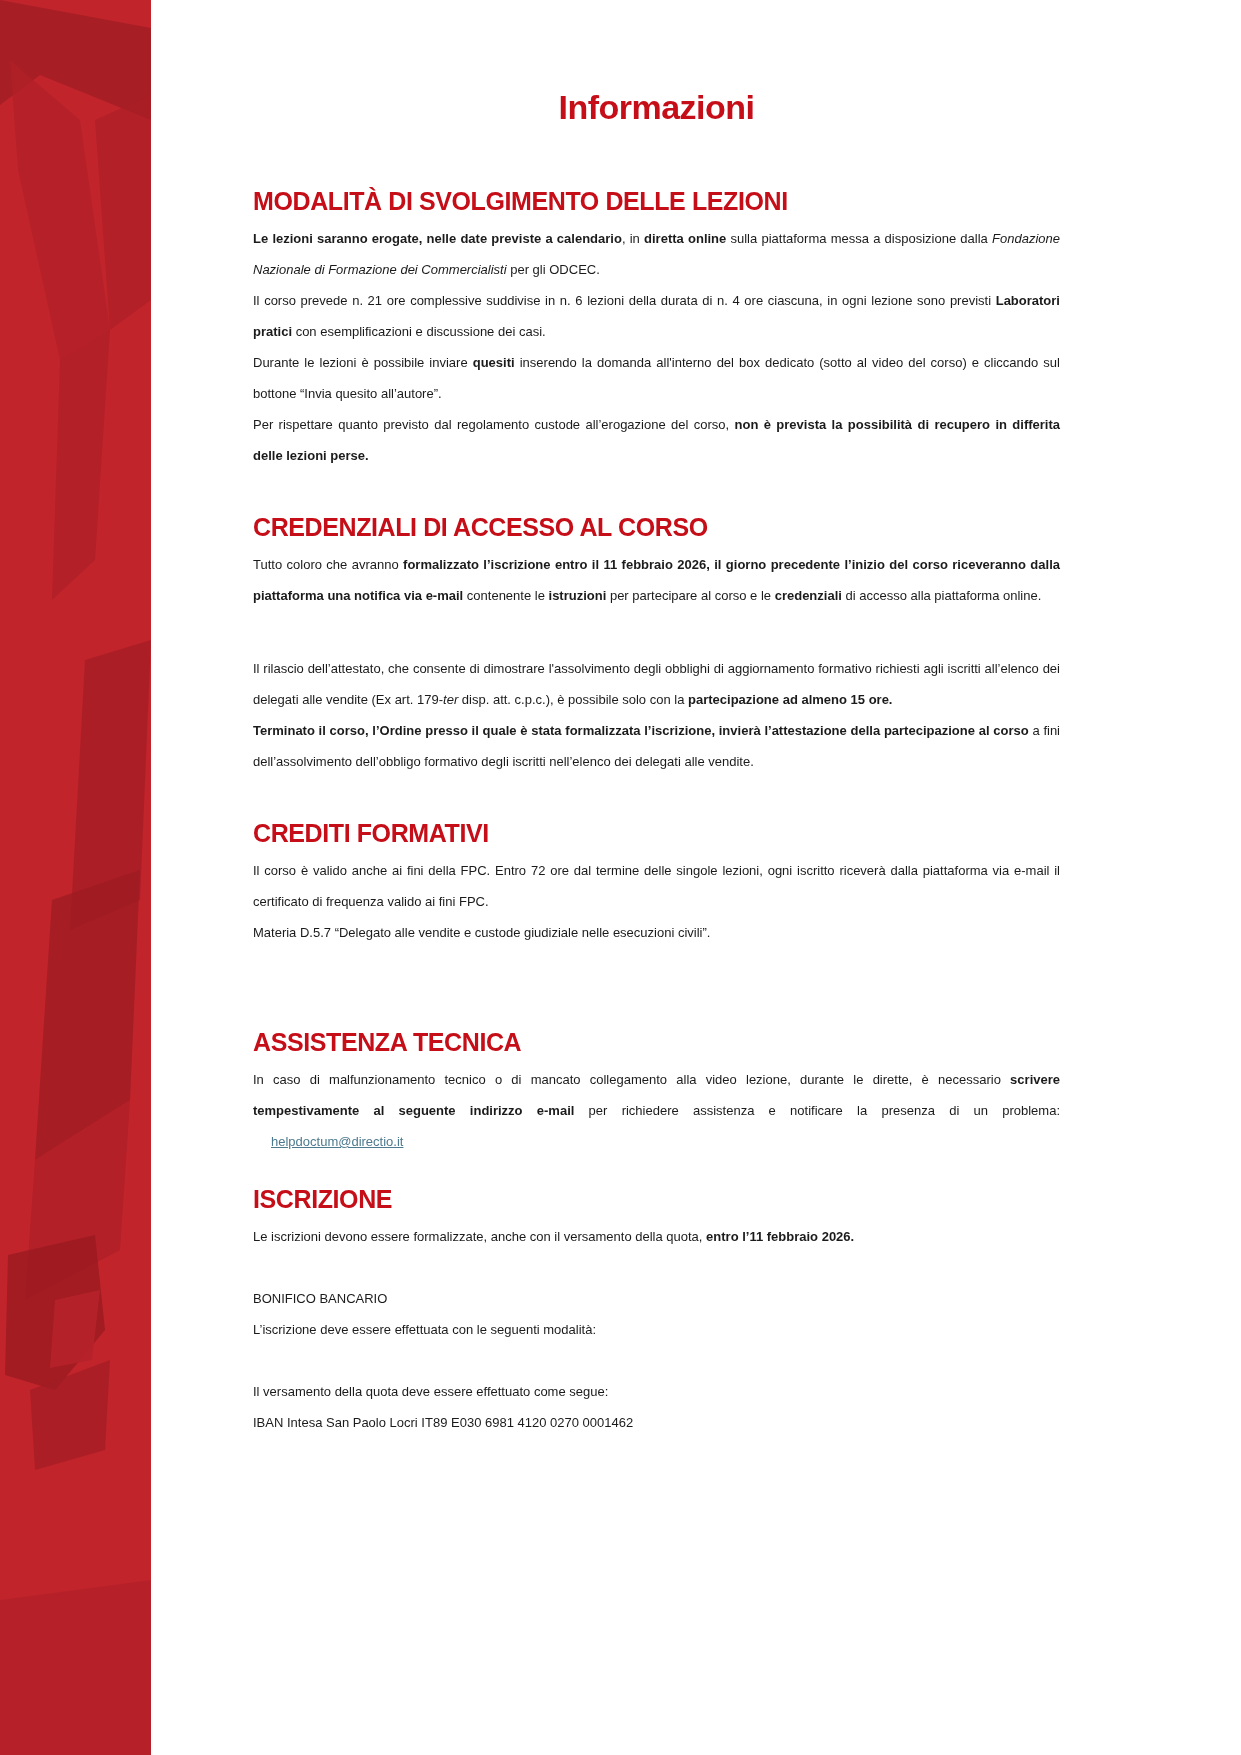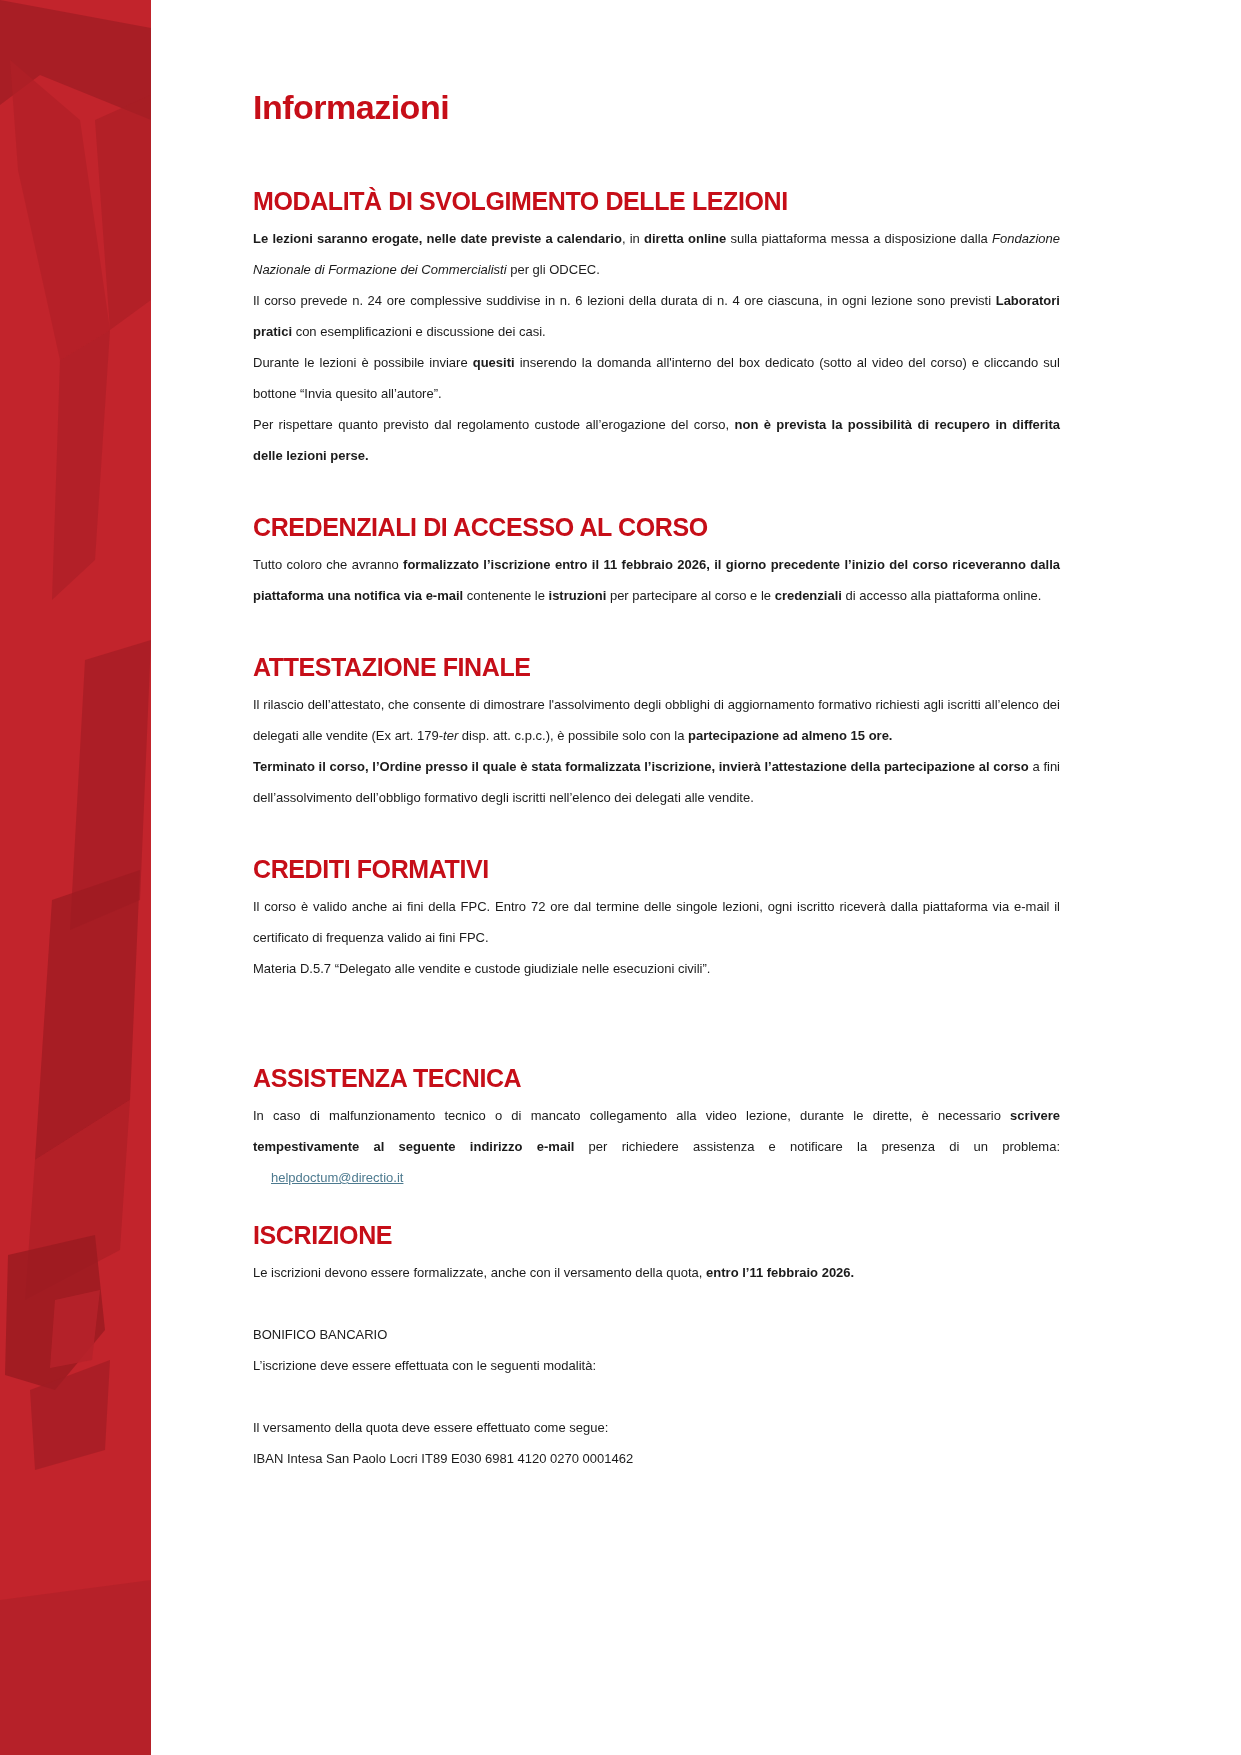--- a/index.html
+++ b/index.html
@@ -24,21 +24,21 @@
     overflow: hidden;
   }
   .sidebar svg { display: block; width: 151px; height: 1755px; }
   .content {
     position: absolute;
     left: 253px; top: 0;
     width: 807px;
   }
   .doc-title {
     margin: 88px 0 60px 0;
-    text-align: left;
+    text-align: center;
     font-size: 34px;
     font-weight: bold;
     letter-spacing: -0.5px;
     color: #c60e18;
   }
   .doc-section { margin: 0; }
   .doc-section + .doc-section { margin-top: 42px; }
   .doc-section.extra-gap { margin-top: 80px; }
   .doc-section.small-gap { margin-top: 28px; }
   .section-heading {
@@ -84,35 +84,34 @@
     </svg>
   </div>
 
   <div class="content">
     <h1 class="doc-title">Informazioni</h1>
     <div id="sections">
   <section class="doc-section">
     <h2 class="section-heading">MODALITÀ DI SVOLGIMENTO DELLE LEZIONI</h2>
     <div class="section-body">
             <p class="para"><span class="b">Le lezioni saranno erogate, nelle date previste a calendario</span><span>, in </span><span class="b">diretta online</span><span> sulla piattaforma messa a disposizione dalla </span><span class="i">Fondazione Nazionale di Formazione dei Commercialisti</span><span> per gli ODCEC.</span></p>
-            <p class="para"><span>Il corso prevede n. 24 ore complessive suddivise in n. 6 lezioni della durata di n. 4 ore ciascuna, in ogni lezione sono previsti </span><span class="b">Laboratori pratici</span><span> con esemplificazioni e discussione dei casi.</span></p>
+            <p class="para"><span>Il corso prevede n. 21 ore complessive suddivise in n. 6 lezioni della durata di n. 4 ore ciascuna, in ogni lezione sono previsti </span><span class="b">Laboratori pratici</span><span> con esemplificazioni e discussione dei casi.</span></p>
             <p class="para"><span>Durante le lezioni è possibile inviare </span><span class="b">quesiti</span><span> inserendo la domanda all'interno del box dedicato (sotto al video del corso) e cliccando sul bottone “Invia quesito all’autore”.</span></p>
             <p class="para"><span>Per rispettare quanto previsto dal regolamento custode all’erogazione del corso, </span><span class="b">non è prevista la possibilità di recupero in differita delle lezioni perse.</span></p>
           </div>
   </section>
 
   <section class="doc-section">
     <h2 class="section-heading">CREDENZIALI DI ACCESSO AL CORSO</h2>
     <div class="section-body">
             <p class="para"><span>Tutto coloro che avranno </span><span class="b">formalizzato l’iscrizione entro il 11 febbraio 2026, il giorno precedente l’inizio del corso riceveranno dalla piattaforma una notifica via e-mail</span><span> contenente le </span><span class="b">istruzioni</span><span> per partecipare al corso e le </span><span class="b">credenziali</span><span> di accesso alla piattaforma online.</span></p>
           </div>
   </section>
 
   <section class="doc-section">
-    <h2 class="section-heading">ATTESTAZIONE FINALE</h2>
     <div class="section-body">
             <p class="para"><span>Il rilascio dell’attestato, che consente di dimostrare l'assolvimento degli obblighi di aggiornamento formativo richiesti agli iscritti all’elenco dei delegati alle vendite (Ex art. 179-</span><span class="i">ter</span><span> disp. att. c.p.c.), è possibile solo con la </span><span class="b">partecipazione ad almeno 15 ore.</span></p>
             <p class="para"><span class="b">Terminato il corso, l’Ordine presso il quale è stata formalizzata l’iscrizione, invierà l’attestazione della partecipazione al corso</span><span> a fini dell’assolvimento dell’obbligo formativo degli iscritti nell’elenco dei delegati alle vendite.</span></p>
           </div>
   </section>
 
   <section class="doc-section">
     <h2 class="section-heading">CREDITI FORMATIVI</h2>
     <div class="section-body">
             <p class="para"><span>Il corso è valido anche ai fini della FPC. Entro 72 ore dal termine delle singole lezioni, ogni iscritto riceverà dalla piattaforma via e-mail il certificato di frequenza valido ai fini FPC.</span></p>

